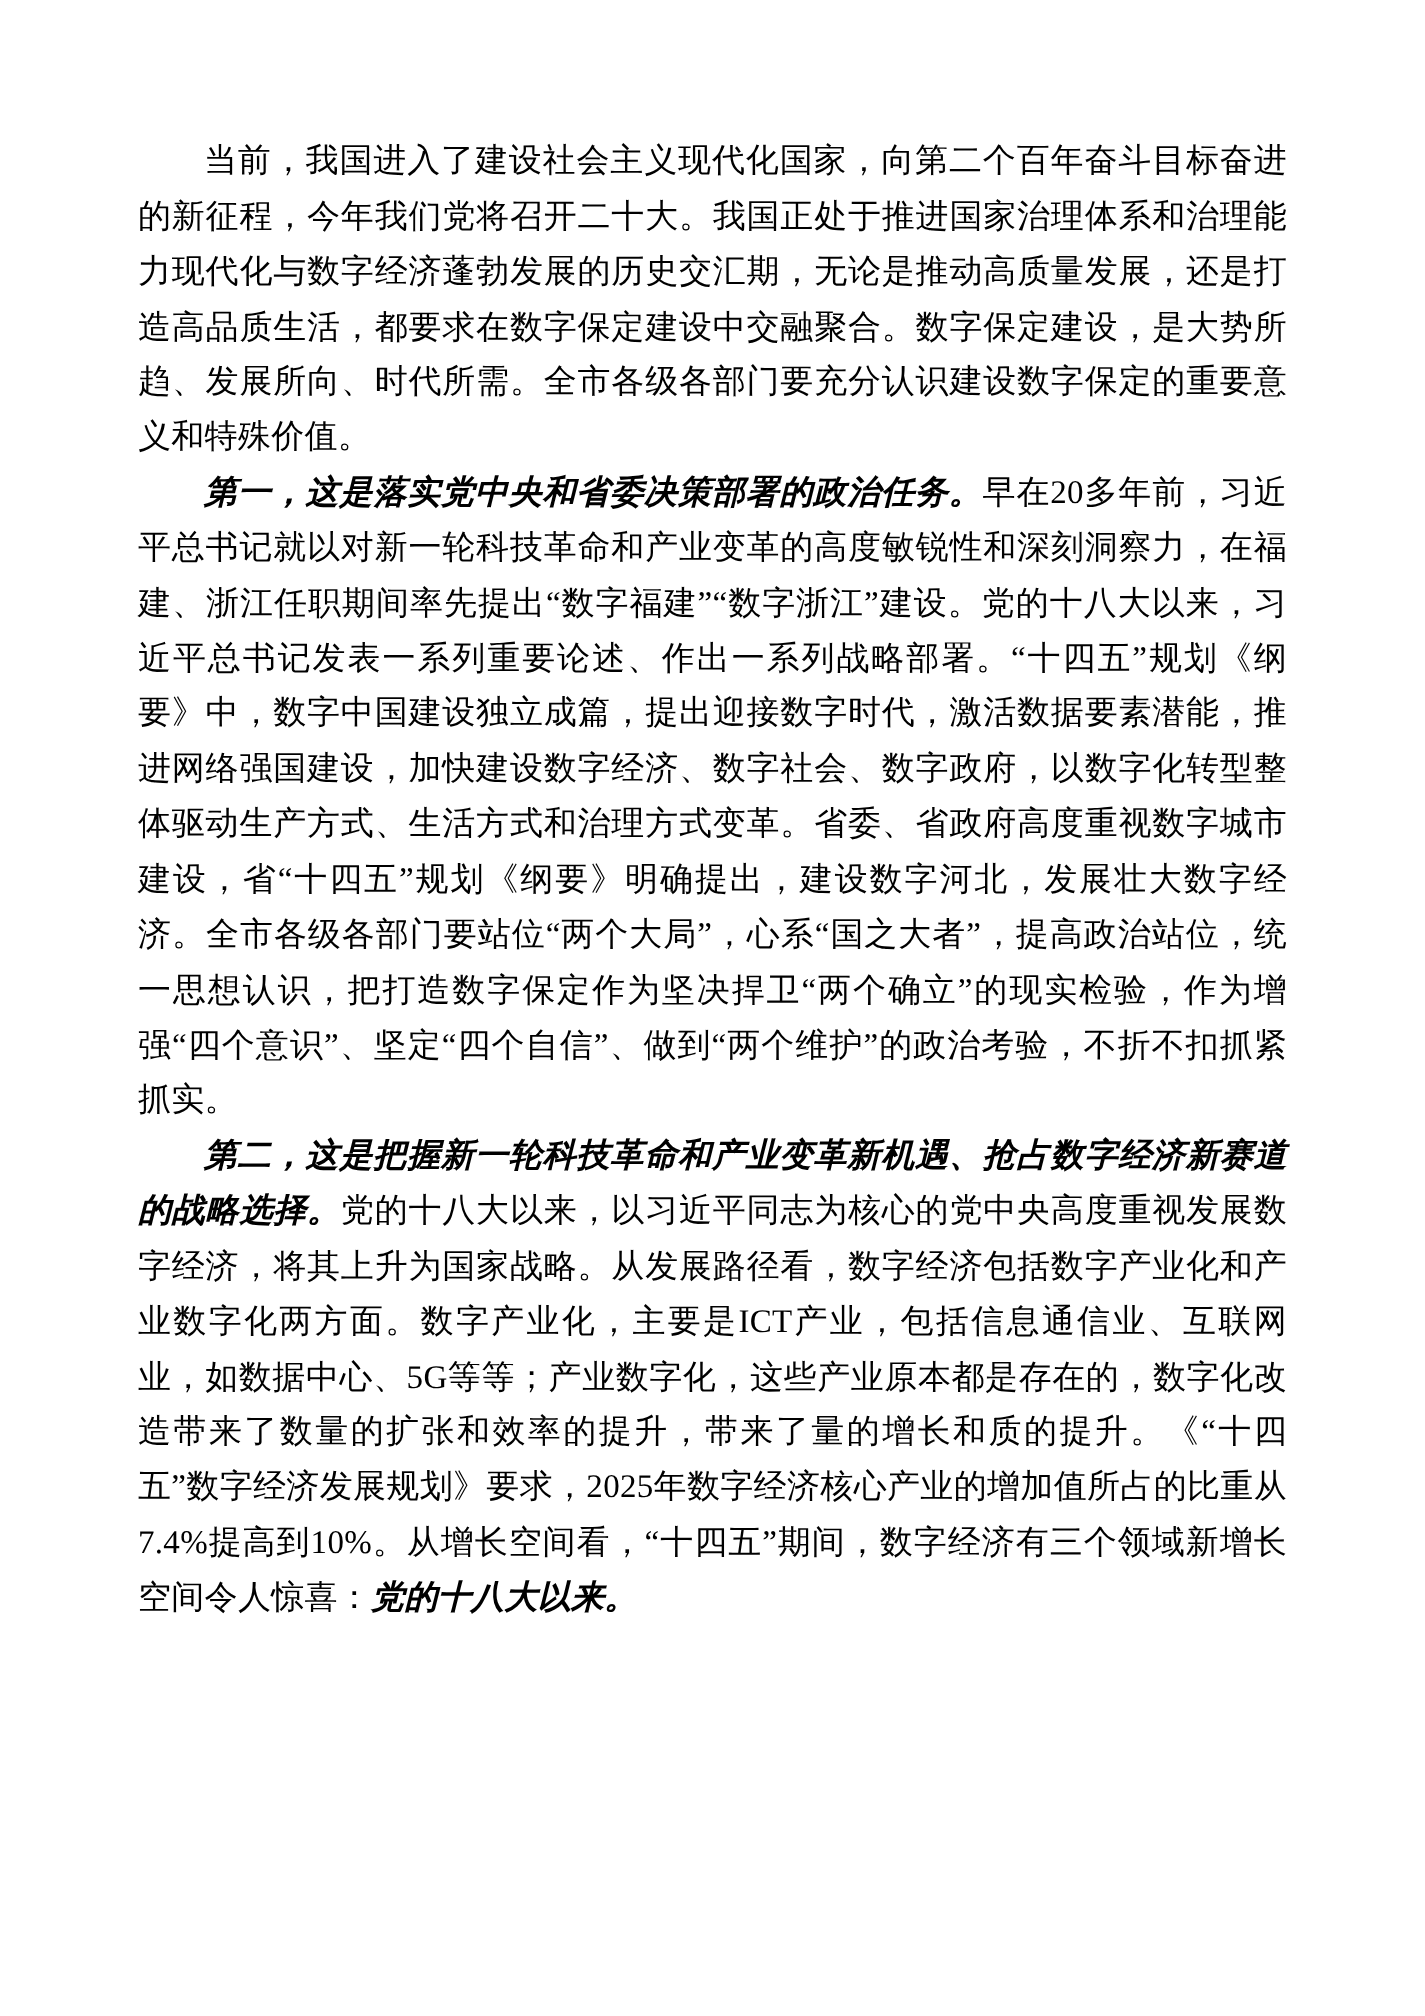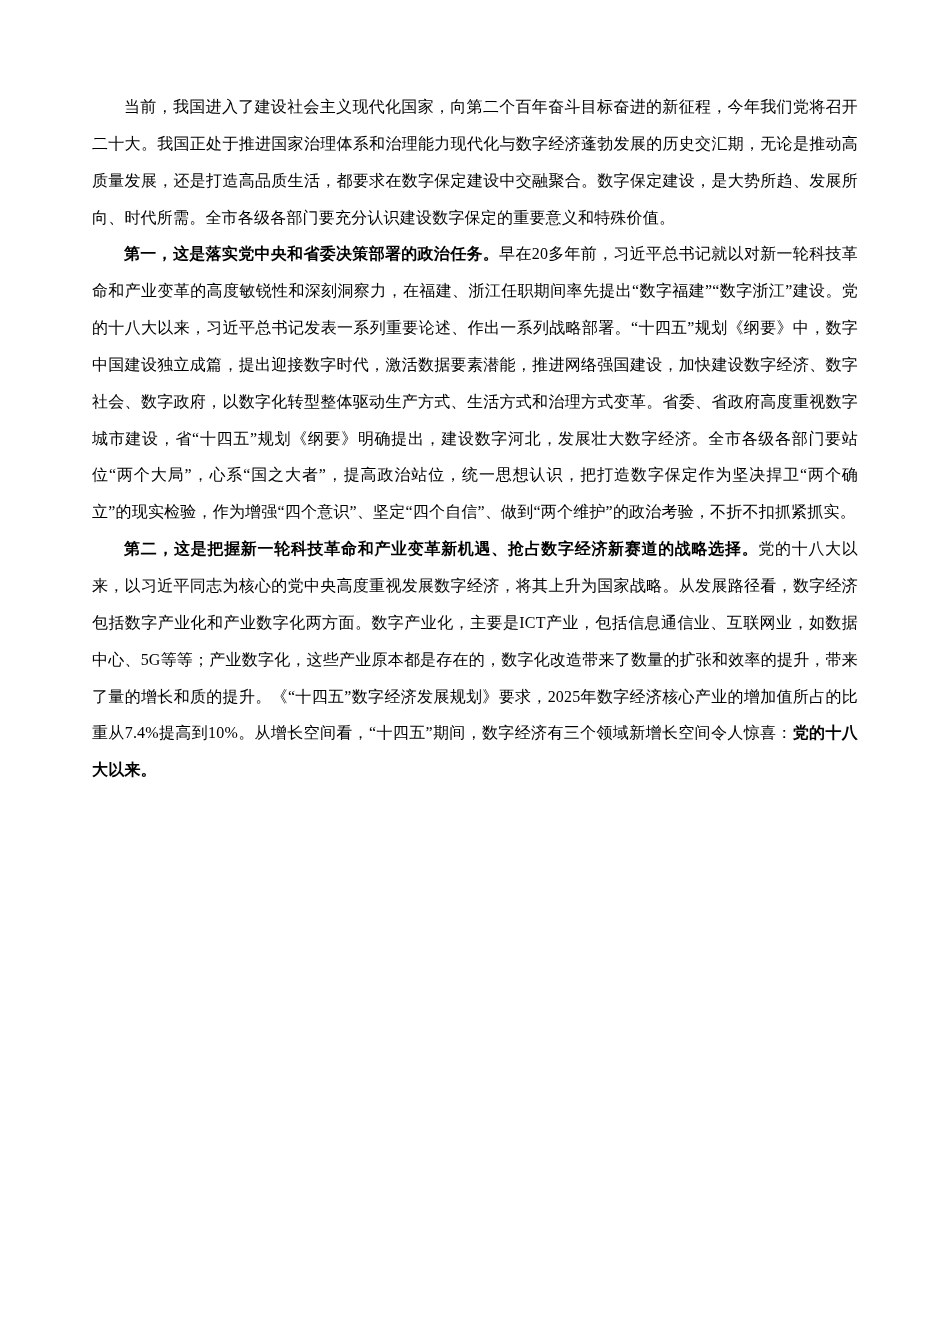--- a/index.html
+++ b/index.html
@@ -18,31 +18,32 @@
   }
   .content {
     position: absolute;
     left: 92px;
     top: 89px;
     width: 766px;
   }
   p.para {
     margin: 0;
     padding: 0;
-    font-size: 16px;
+    font-size: 22px;
     line-height: 36.85px;
     text-align: justify;
     text-justify: inter-ideograph;
     text-indent: 2em;
     color: #000000;
     font-weight: 400;
     letter-spacing: 0.2px;
   }
   p.para b.run-bold {
     font-weight: 700;
+    font-style: italic;
   }
 </style>
 </head>
 <body>
 
 <div class="page">
   <div class="content">
 
     <p class="para"><span class="run">当前，我国进入了建设社会主义现代化国家，向第二个百年奋斗目标奋进的新征程，今年我们党将召开二十大。我国正处于推进国家治理体系和治理能力现代化与数字经济蓬勃发展的历史交汇期，无论是推动高质量发展，还是打造高品质生活，都要求在数字保定建设中交融聚合。数字保定建设，是大势所趋、发展所向、时代所需。全市各级各部门要充分认识建设数字保定的重要意义和特殊价值。</span></p>
 

